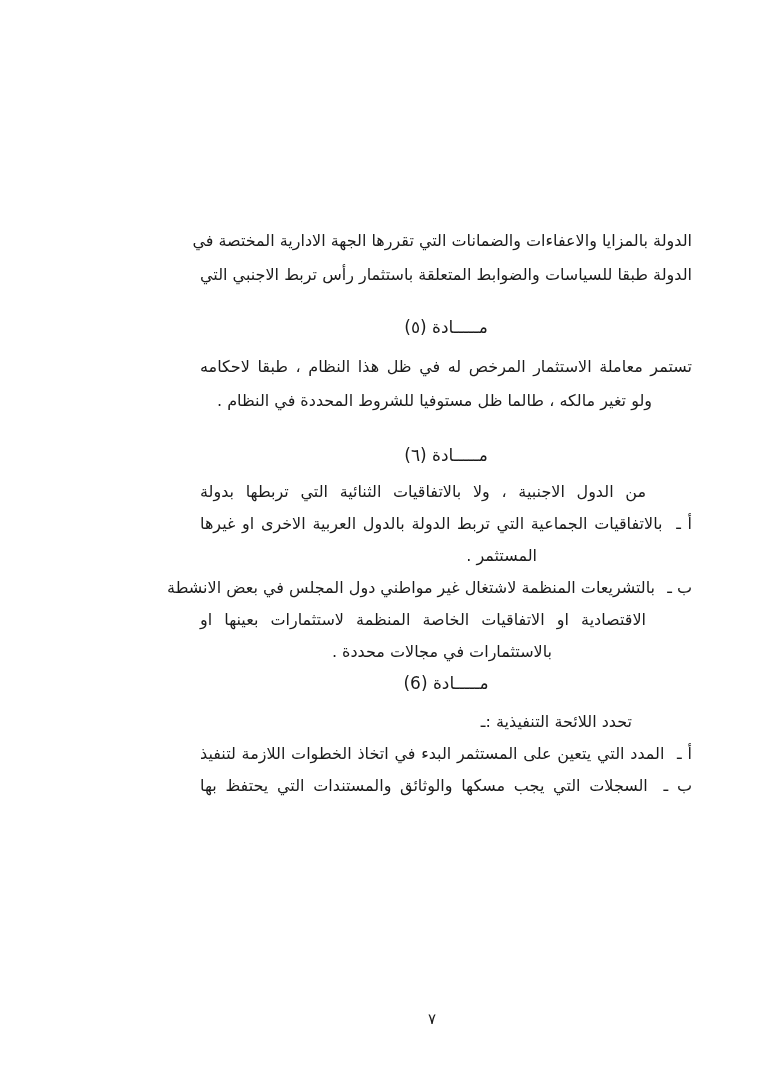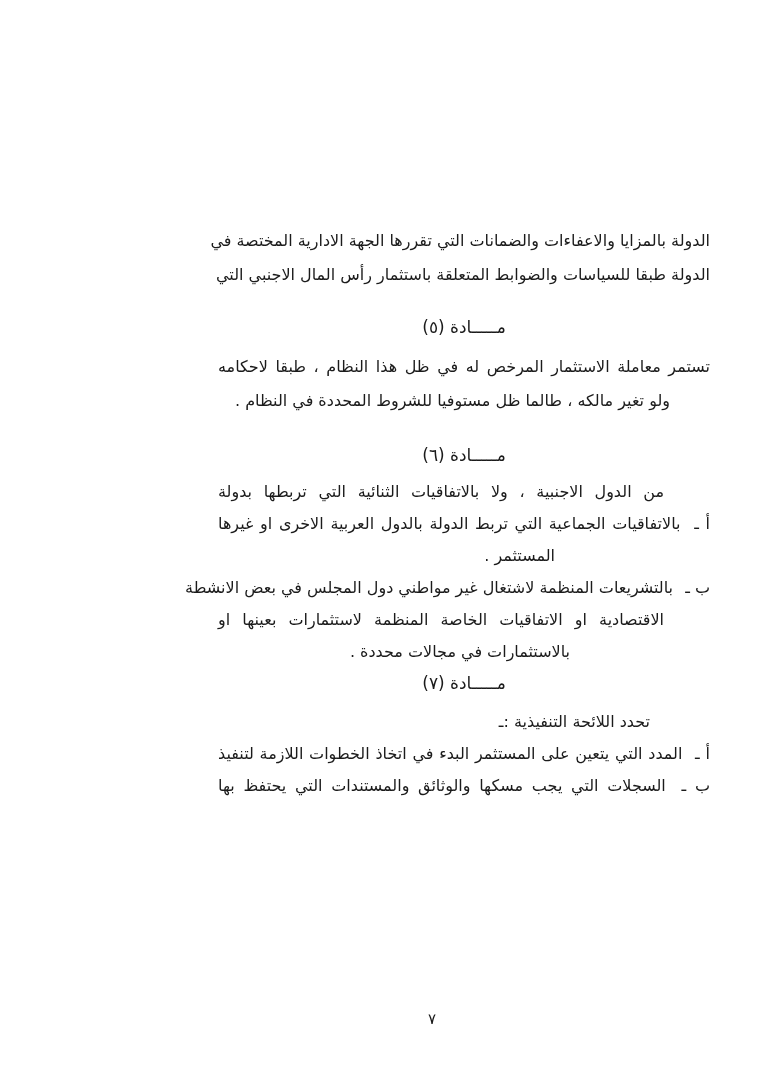--- a/index.html
+++ b/index.html
@@ -13,21 +13,21 @@
     height: 1078px;
     margin: 0 auto;
     background: #ffffff;
     overflow: hidden;
     font-family: "DejaVu Sans", sans-serif;
     color: #1b1b1b;
   }
   .text-block {
     position: absolute;
     top: 224px;
-    right: 48px;
+    right: 66px;
     width: 492px;
     direction: rtl;
     unicode-bidi: embed;
   }
   .line {
     margin: 0;
     font-size: 16px;
     line-height: 34px;
     text-align: right;
     white-space: nowrap;
@@ -68,37 +68,37 @@
   }
 </style>
 </head>
 <body>
 
 <div class="page">
 
   <div class="text-block">
 
     <p class="line j">الدولة بالمزايا والاعفاءات والضمانات التي تقررها الجهة الادارية المختصة في</p>
-    <p class="line j">الدولة طبقا للسياسات والضوابط المتعلقة باستثمار رأس المال الاجنبي التي</p>
+    <p class="line j">الدولة طبقا للسياسات والضوابط المتعلقة باستثمار رأس تربط الاجنبي التي</p>
 
     <h2 class="heading h5">مـــــادة (٥)</h2>
     <p class="line j">تستمر معاملة الاستثمار المرخص له في ظل هذا النظام ، طبقا لاحكامه</p>
     <p class="line ind-40">ولو تغير مالكه ، طالما ظل مستوفيا للشروط المحددة في النظام .</p>
 
     <h2 class="heading h6">مـــــادة (٦)</h2>
 
     <p class="line tight j ind-46">من الدول الاجنبية ، ولا بالاتفاقيات الثنائية التي تربطها بدولة</p>
     <p class="line tight j"><span class="marker">أ ـ</span> <span>بالاتفاقيات الجماعية التي تربط الدولة بالدول العربية الاخرى او غيرها</span></p>
     <p class="line tight ind-155">المستثمر .</p>
 
     <p class="line tight j"><span class="marker">ب ـ</span> <span>بالتشريعات المنظمة لاشتغال غير مواطني دول المجلس في بعض الانشطة</span></p>
     <p class="line tight j ind-46">الاقتصادية او الاتفاقيات الخاصة المنظمة لاستثمارات بعينها او</p>
     <p class="line tight ind-140">بالاستثمارات في مجالات محددة .</p>
 
-    <h2 class="heading h7">مـــــادة (٧)</h2>
+    <h2 class="heading h7">مـــــادة (6)</h2>
     <p class="line tight ind-60">تحدد اللائحة التنفيذية :ـ</p>
 
     <p class="line tight j"><span class="marker">أ ـ</span> <span>المدد التي يتعين على المستثمر البدء في اتخاذ الخطوات اللازمة لتنفيذ</span></p>
 
     <p class="line tight j"><span class="marker">ب ـ</span> <span>السجلات التي يجب مسكها والوثائق والمستندات التي يحتفظ بها</span></p>
 
   </div>
 
   <div class="page-number">٧</div>
 

